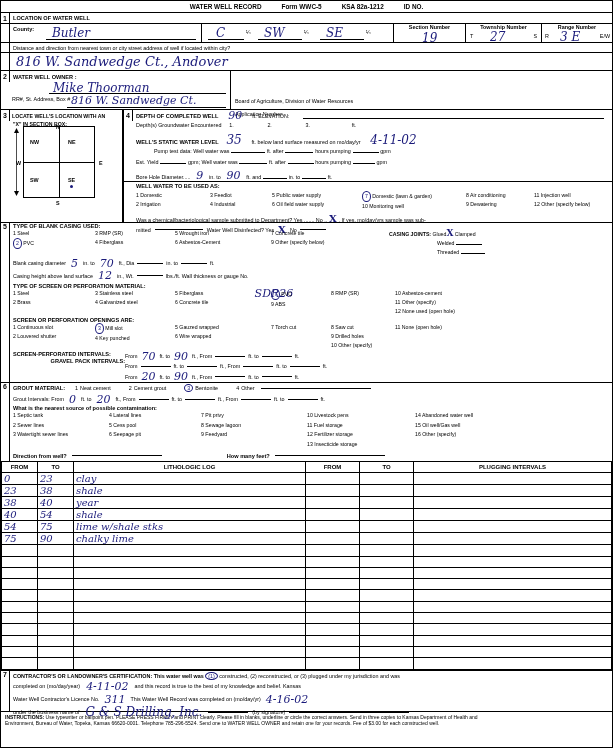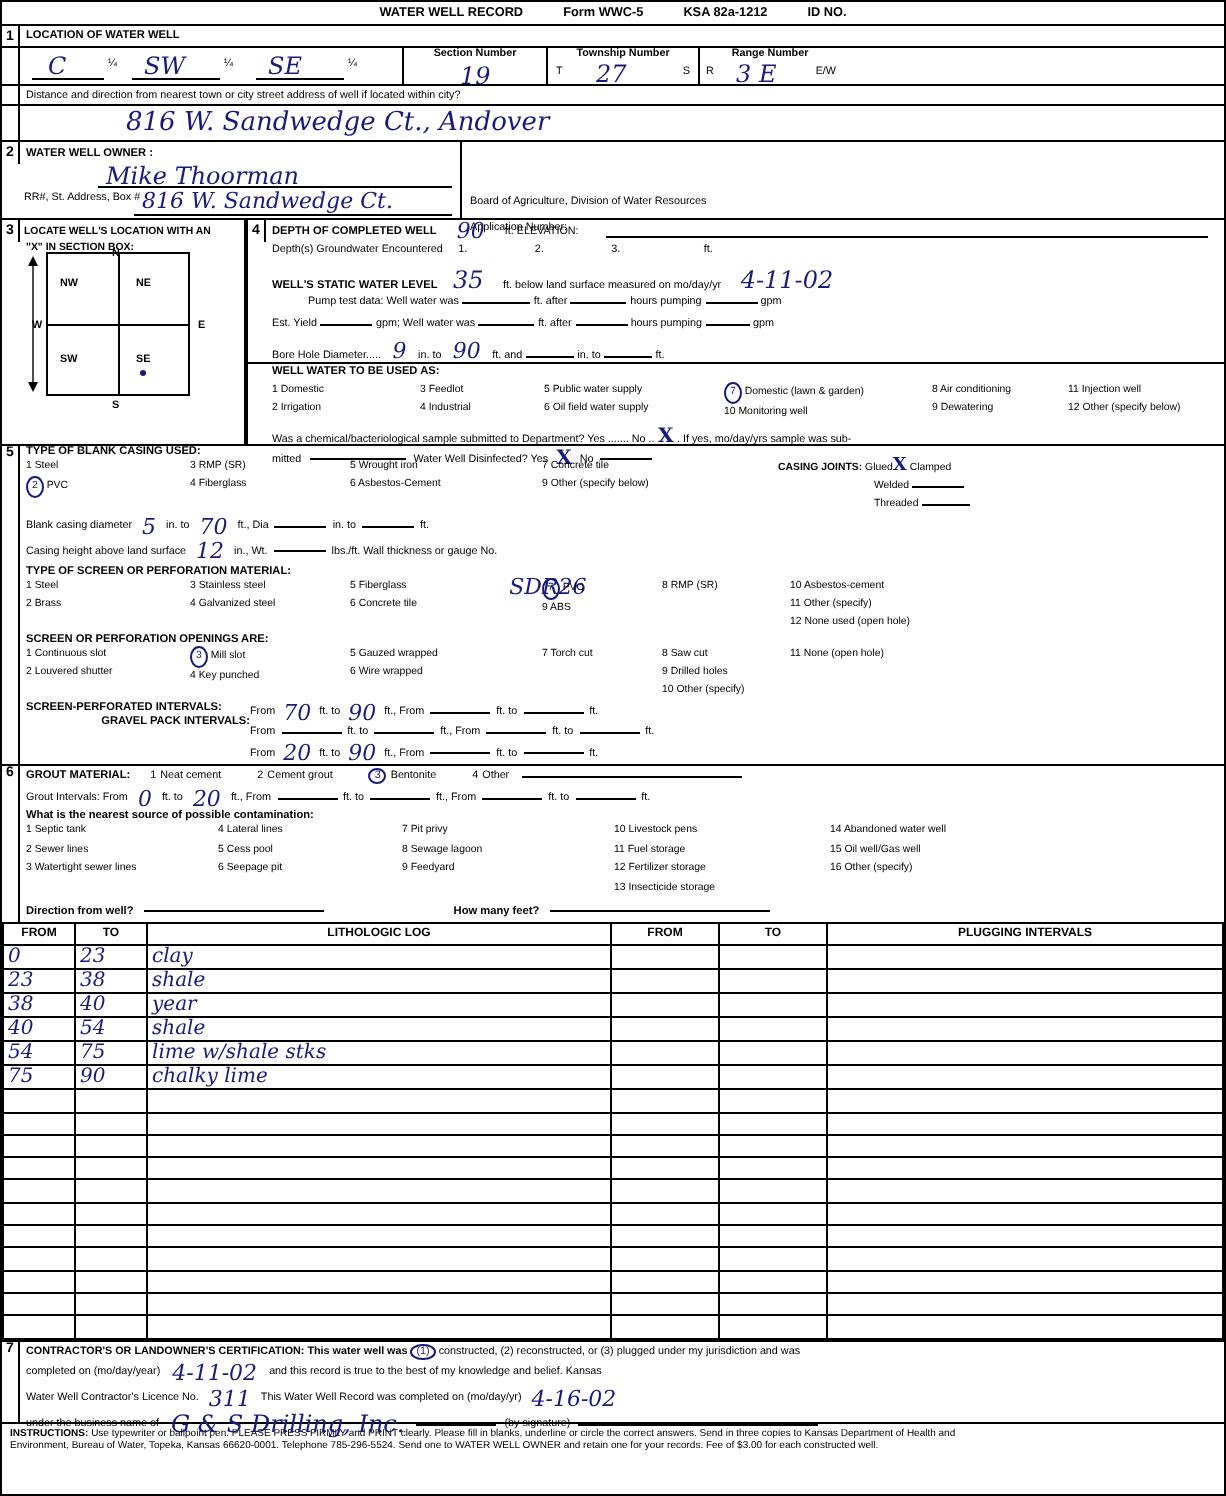--- a/index.html
+++ b/index.html
@@ -60,20 +60,25 @@
     <span>ID NO.</span>
   </div>
 
   <div style="position:relative;">
     <div style="display:flex; border-bottom:1px solid #000; height:11px; align-items:center;">
       <div class="secnum" style="position:static; width:9px; height:11px; line-height:11px;">1</div>
       <div class="lbl" style="padding-left:3px;">LOCATION OF WATER WELL</div>
     </div>
     <div style="display:flex; border-bottom:1px solid #000; height:19px;">
       <div style="width:9px; border-right:1px solid #000;"></div>
+      <div style="width:192px; border-right:1px solid #000; position:relative; padding:1px 3px;">
+        <span class="lbl">County:</span>
+        <span class="hand lg" style="position:absolute; left:42px; top:2px;">Butler</span>
+        <div style="position:absolute; left:36px; bottom:2px; width:150px; border-bottom:1px solid #000;"></div>
+      </div>
       <div style="width:192px; border-right:1px solid #000; position:relative;">
         <span class="hand lg" style="position:absolute; left:14px; top:2px;">C</span>
         <span class="tiny" style="position:absolute; left:44px; top:5px;">¼</span>
         <span class="hand lg" style="position:absolute; left:62px; top:2px;">SW</span>
         <span class="tiny" style="position:absolute; left:102px; top:5px;">¼</span>
         <span class="hand lg" style="position:absolute; left:124px; top:2px;">SE</span>
         <span class="tiny" style="position:absolute; left:164px; top:5px;">¼</span>
         <div style="position:absolute; left:6px; bottom:2px; width:36px; border-bottom:1px solid #000;"></div>
         <div style="position:absolute; left:56px; bottom:2px; width:44px; border-bottom:1px solid #000;"></div>
         <div style="position:absolute; left:118px; bottom:2px; width:44px; border-bottom:1px solid #000;"></div>
@@ -94,21 +99,21 @@
         <span class="hand lg" style="position:absolute; left:18px; top:6px;">3 E</span>
         <span class="tiny" style="position:absolute; right:2px; top:9px;">E/W</span>
       </div>
     </div>
     <div style="display:flex; border-bottom:1px solid #000; height:10px; align-items:center;">
       <div style="width:9px; border-right:1px solid #000; height:10px;"></div>
       <div class="tiny" style="padding-left:3px;">Distance and direction from nearest town or city street address of well if located within city?</div>
     </div>
     <div style="display:flex; border-bottom:1px solid #000; height:18px; align-items:center;">
       <div style="width:9px; border-right:1px solid #000; height:18px;"></div>
-      <div style="position:relative; flex:1; height:18px;margin-left:47px;">
+      <div style="position:relative; flex:1; height:18px;">
         <span class="hand" style="position:absolute; left:6px; top:1px; font-size:13px;">816 W. Sandwedge Ct., Andover</span>
       </div>
     </div>
   </div>
 
   <div style="display:flex; border-bottom:1px solid #000;">
 
     <div style="width:230px; border-right:1px solid #000; position:relative;">
       <div style="display:flex; height:11px; align-items:center;">
         <div class="secnum" style="position:static; width:9px; height:11px; line-height:11px;">2</div>

